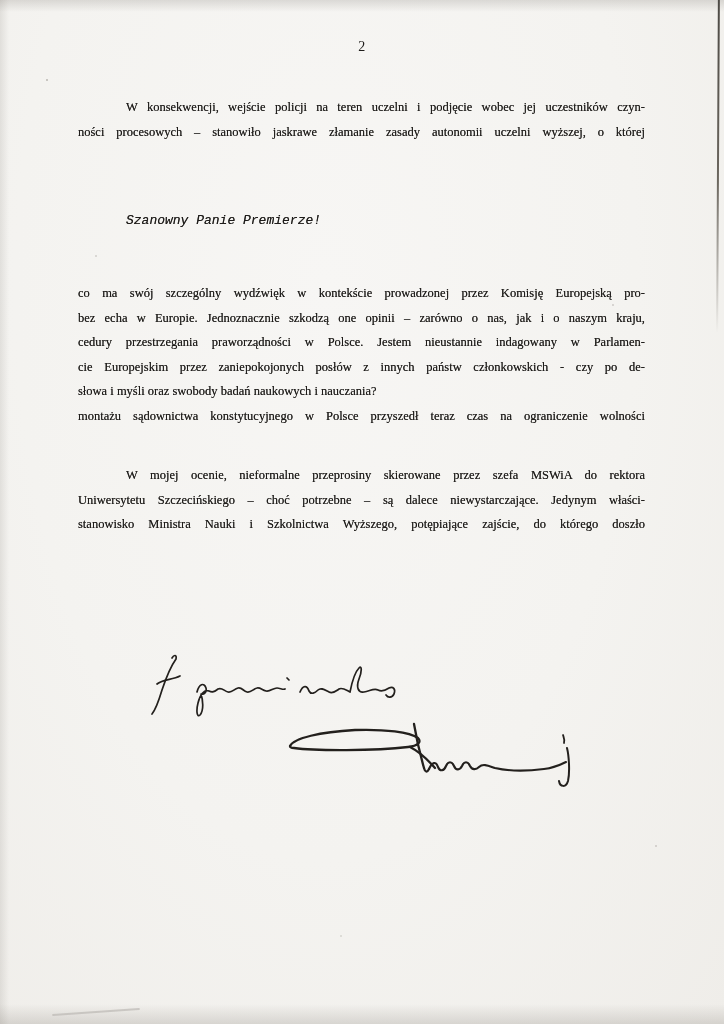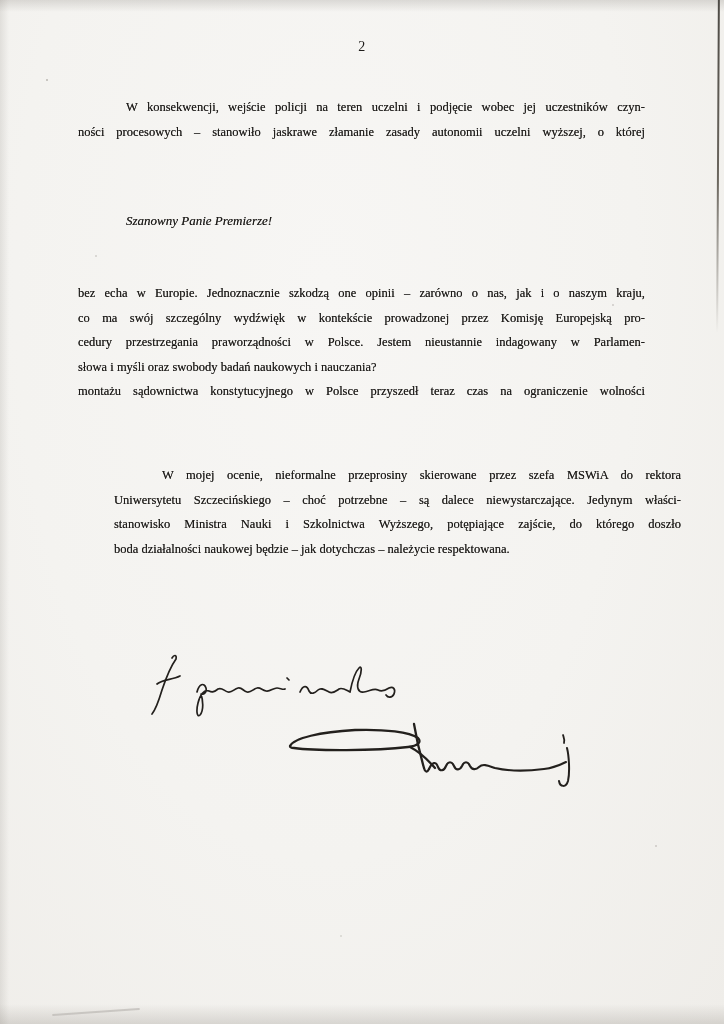--- a/index.html
+++ b/index.html
@@ -59,23 +59,23 @@
     font-size: 14px; line-height: 17px;
     letter-spacing: 0.5px;
   }
 
   .letter-body {
     position: absolute; left: 78px; top: 12px; width: 567px; height: 100%;
     font-size: 12.5px;
   }
   .para { position: absolute; left: 0; right: 0; }
   .para-0 { top: 83px; }
-  .para-1 { top: 197px; }
+  .para-1 { top: 197px; font-family: Liberation Mono, monospace; }
   .para-2 { top: 269px; }
-  .para-3 { top: 451px; margin-left: 36px; }
+  .para-3 { top: 451px; }
   .salutation { font-style: italic; font-size: 13px; }
   .line {
     white-space: nowrap;
     height: 24.5px;
     line-height: 24.5px;
     text-shadow: 0 0 0.35px rgba(30,28,26,0.75);
   }
   .line.indent { padding-left: 48px; }
 
   .handwriting-svg { position: absolute; overflow: visible; }
@@ -99,31 +99,31 @@
 
   <div class="letter-body" id="letter-body">
       <div class="para para-0">
         <div class="line indent fit"><span style="word-spacing: 6.21615px;">W konsekwencji, wejście policji na teren uczelni i podjęcie wobec jej uczestników czyn-</span></div>
         <div class="line fit"><span style="word-spacing: 8.75568px;">ności procesowych – stanowiło jaskrawe złamanie zasady autonomii uczelni wyższej, o której</span></div>
       </div>
       <div class="para para-1 salutation">
         <div class="line indent"><span>Szanowny Panie Premierze!</span></div>
       </div>
       <div class="para para-2">
+        <div class="line fit"><span style="word-spacing: 9.22869px;">co ma swój szczególny wydźwięk w kontekście prowadzonej przez Komisję Europejską pro-</span></div>
         <div class="line fit"><span style="word-spacing: 6.08594px;">bez echa w Europie. Jednoznacznie szkodzą one opinii – zarówno o nas, jak i o naszym kraju,</span></div>
-        <div class="line fit"><span style="word-spacing: 9.22869px;">co ma swój szczególny wydźwięk w kontekście prowadzonej przez Komisję Europejską pro-</span></div>
         <div class="line fit"><span style="word-spacing: 10.7031px;">cedury przestrzegania praworządności w Polsce. Jestem nieustannie indagowany w Parlamen-</span></div>
+        <div class="line fit"><span style="word-spacing: 8.54557px;">cie Europejskim przez zaniepokojonych posłów z innych państw członkowskich - czy po de-</span></div>
         <div class="line"><span>słowa i myśli oraz swobody badań naukowych i nauczania?</span></div>
         <div class="line fit"><span style="word-spacing: 8.86875px;">montażu sądownictwa konstytucyjnego w Polsce przyszedł teraz czas na ograniczenie wolności</span></div>
       </div>
       <div class="para para-3">
         <div class="line indent fit"><span style="word-spacing: 9.38438px;">W mojej ocenie, nieformalne przeprosiny skierowane przez szefa MSWiA do rektora</span></div>
         <div class="line fit"><span style="word-spacing: 9.39219px;">Uniwersytetu Szczecińskiego – choć potrzebne – są dalece niewystarczające. Jedynym właści-</span></div>
         <div class="line fit"><span style="word-spacing: 10.9766px;">stanowisko Ministra Nauki i Szkolnictwa Wyższego, potępiające zajście, do którego doszło</span></div>
-        <div class="line"><span>boda działalności naukowej będzie – jak dotychczas – należycie respektowana.</span></div>
       </div>
     </div>
 
   <svg class="handwriting-svg closing-svg" width="270" height="78" viewBox="0 0 270 78" role="img" aria-label="Z wyrazami szacunku">
     <g class="ink-stroke" stroke-width="1.7">
 
       <path d="M29,8 C31,4.5 34,4.5 33,9 C28,16 23,28 19,40 C16,50 13,59 9,64"></path>
       <path d="M14,34 C20,29 29,30 37,26"></path>
 
       <path d="M54,42 C56,34 61,32 63,38 C64,42 61,45 58,44 C60,50 61,60 57,65 C54,68 53,61 55,53 C57,45 61,39 66,41 C70,43 72,41 75,39 C79,37 81,41 85,42 C89,43 91,39 95,38 C99,37 100,41 104,42 C108,43 110,39 114,38 C117,37 119,40 123,41 C127,42 130,38 134,38 C137,38 140,40 142,39"></path>

